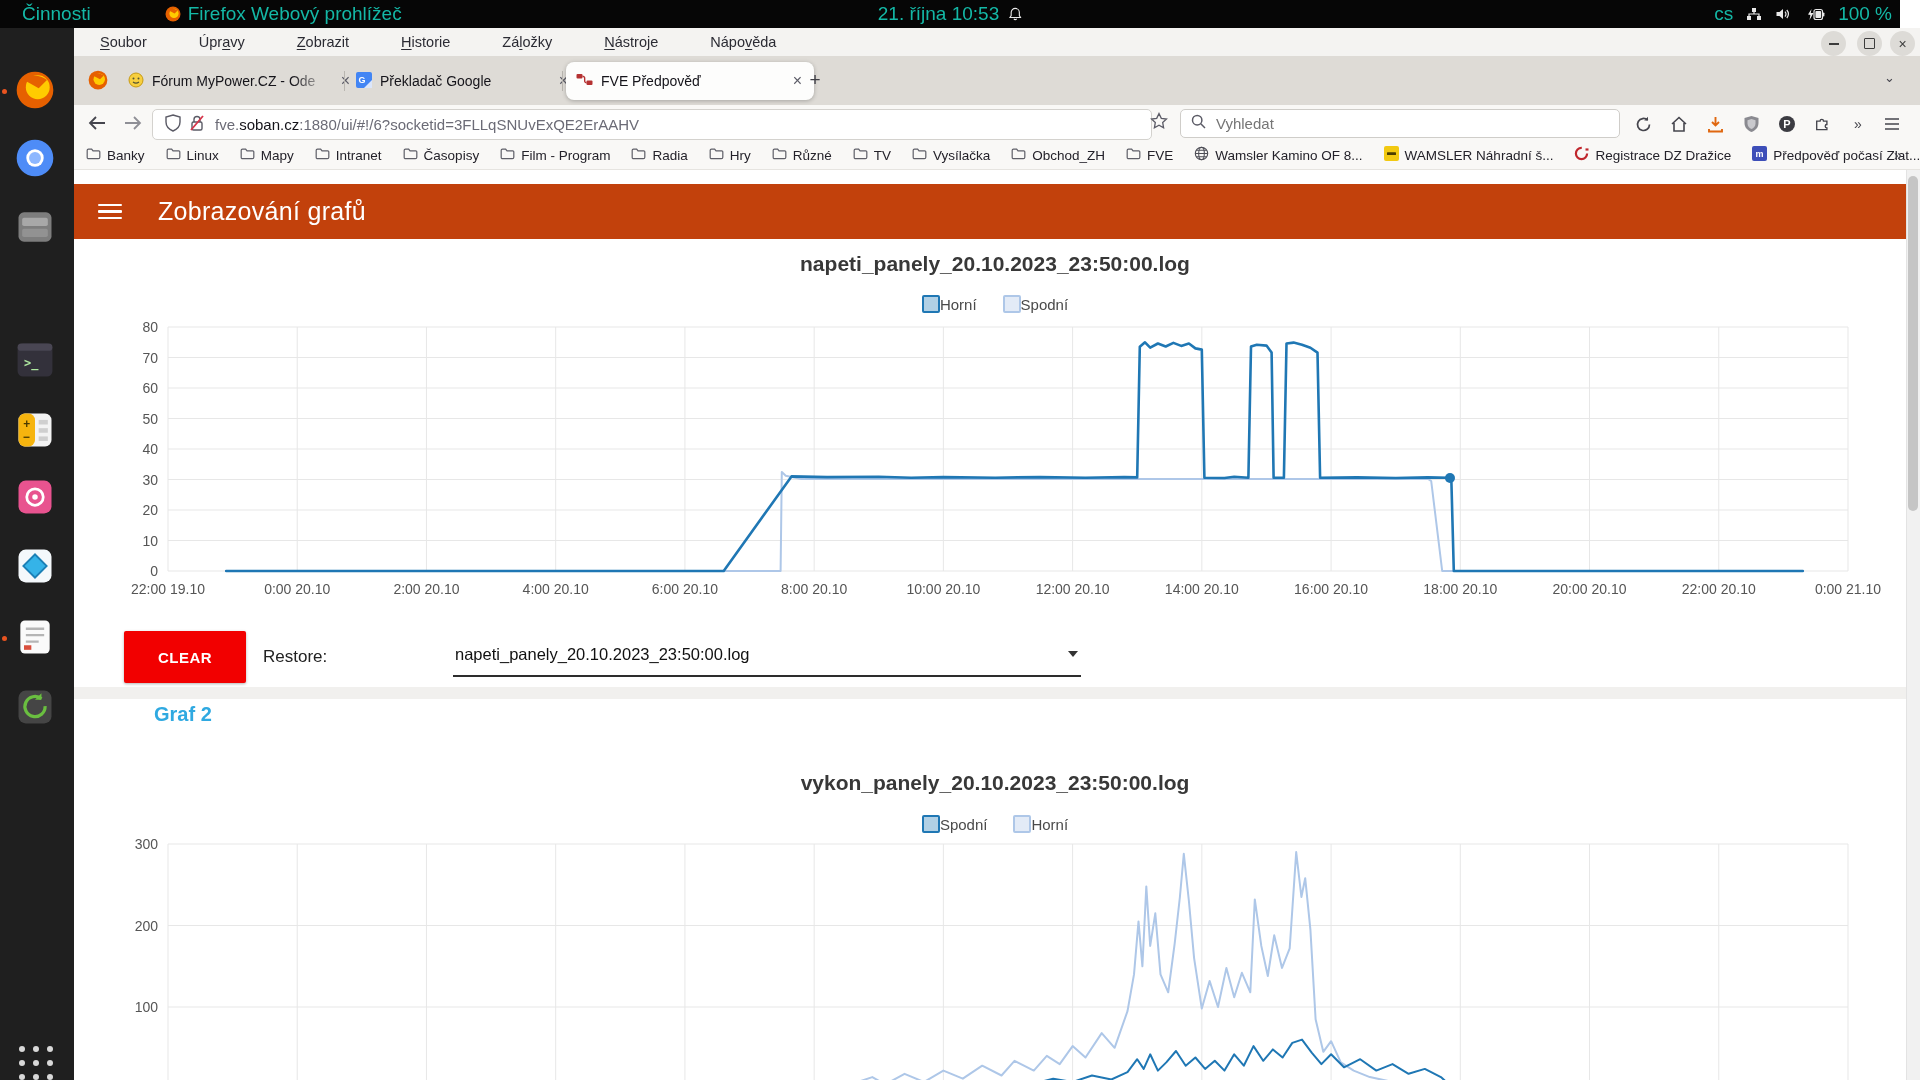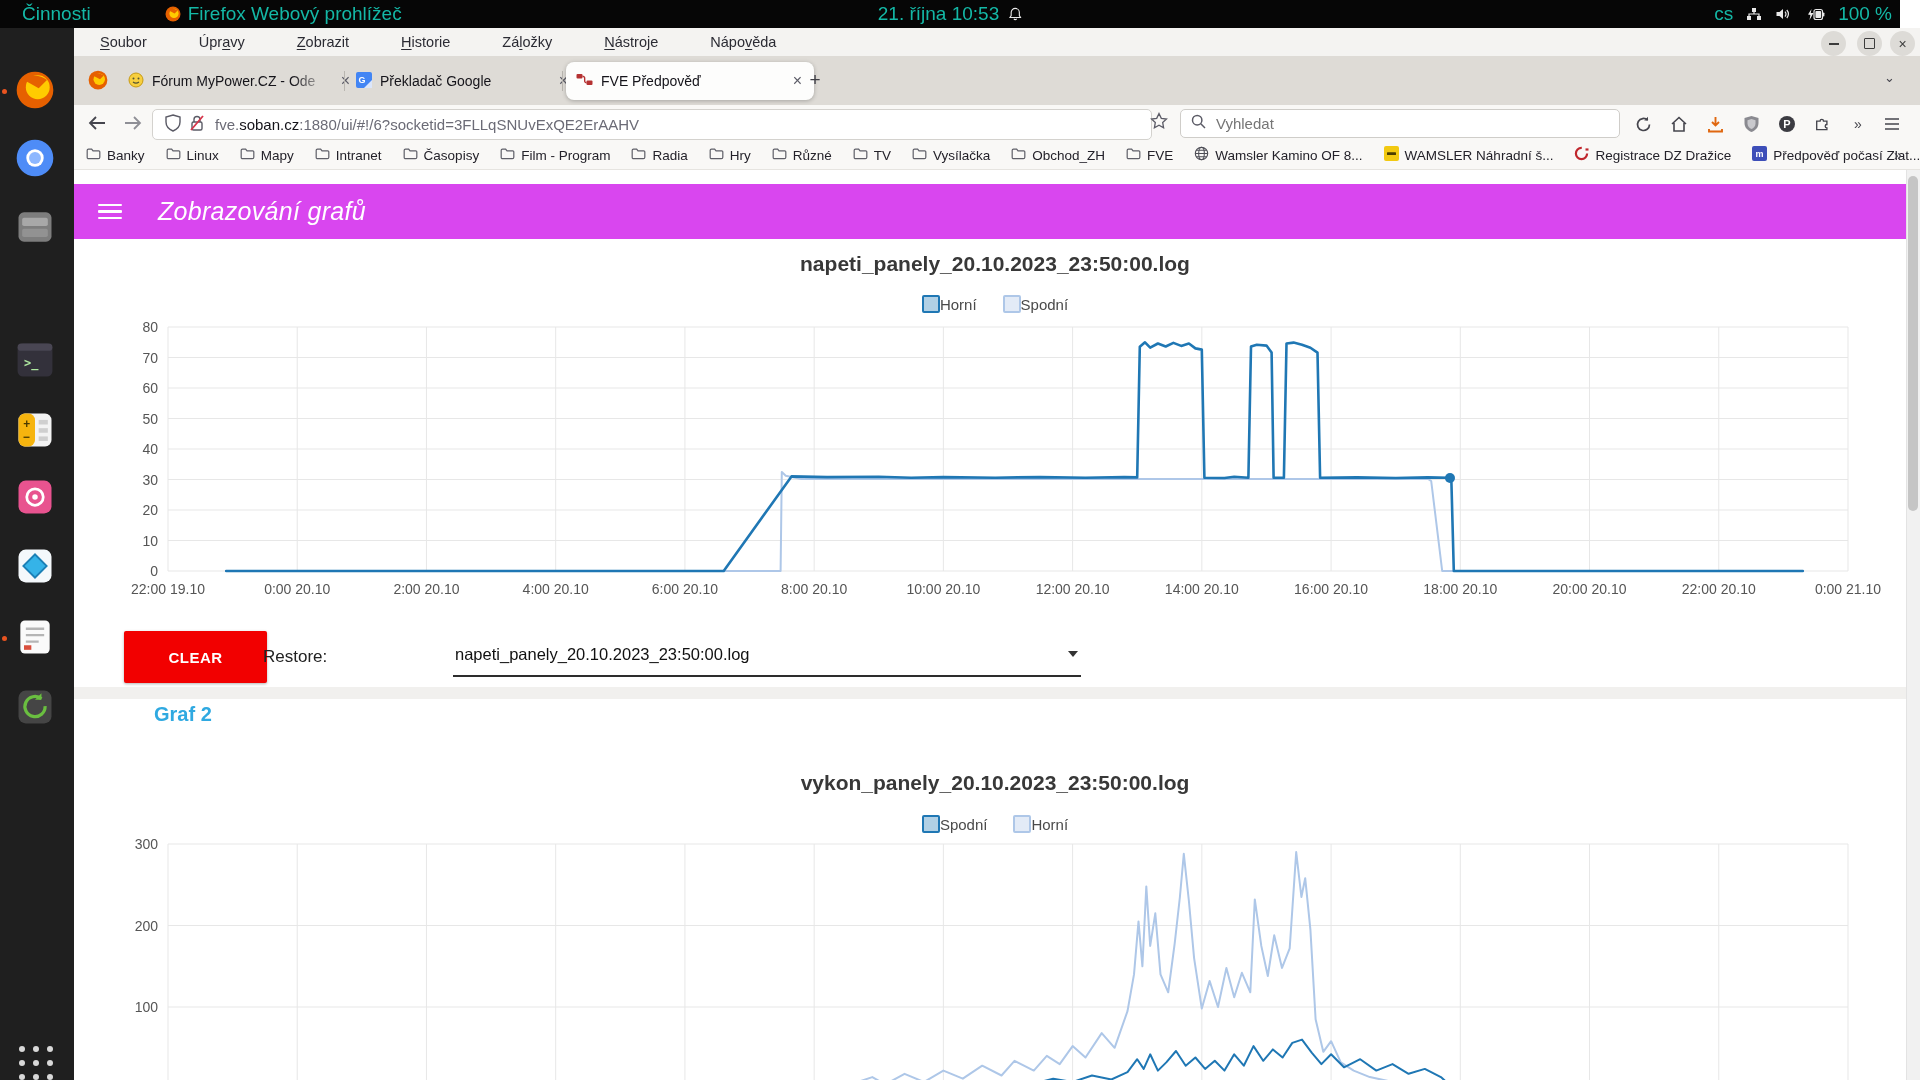--- a/index.html
+++ b/index.html
@@ -65,21 +65,21 @@
   #page-header{left:74px;top:184px;width:1846px;height:55px;display:flex;align-items:center;cursor:default}
   #hamburger{margin-left:24px;width:24px;cursor:pointer}
   #hamburger i{display:block;height:2.6px;background:#fff;margin:4px 0;border-radius:1px}
   #page-title{margin-left:36px;color:#fff;font-size:25px;letter-spacing:.3px}
   .chart-title{left:100px;width:1790px;text-align:center;font-size:21px;font-weight:bold;color:#383838}
   .legend{left:100px;width:1790px;display:flex;justify-content:center;gap:26px;align-items:center;
           font-size:15px;color:#4a4a4a}
   .legend .litem{display:flex;align-items:center;gap:0;cursor:pointer}
   .lbox{width:14px;height:14px;border-radius:2px}
   svg.chart text{font:14px "Liberation Sans","DejaVu Sans",sans-serif;fill:#555}
-  #clear-btn{left:124px;top:631px;width:143px;height:52px;background:#f20000;color:#fff;border:none;
+  #clear-btn{left:124px;top:631px;width:122px;height:52px;background:#f20000;color:#fff;border:none;
              font-family:inherit;font-size:15px;font-weight:bold;letter-spacing:.5px;border-radius:2px;cursor:pointer;
              box-shadow:0 1px 3px rgba(0,0,0,.3)}
   #restore-label{left:263px;top:647px;font-size:17px;color:#222}
   #restore-select{left:453px;top:633px;width:628px;height:42px;border-bottom:2px solid #2d2d2d;cursor:pointer;
                   font-size:16.5px;color:#111;display:flex;align-items:center}
   #restore-select .sel-text{margin-left:2px}
   #restore-caret{position:absolute;right:3px;top:18px;width:0;height:0;border-left:5px solid transparent;
                  border-right:5px solid transparent;border-top:6px solid #333}
   #card-gap{left:74px;top:687px;width:1846px;height:12px;background:#f1f0ee}
   #graf2-link{left:140px;top:703px;font-size:20px;font-weight:bold;cursor:pointer}
@@ -468,21 +468,21 @@
       <span><svg width="15" height="15" viewBox="0 0 15 15">
           <rect width="15" height="15" rx="2" fill="#3d4eb8"></rect>
           <text x="7.5" y="11" text-anchor="middle" style="font:bold 9px 'Liberation Sans',sans-serif" fill="#fff">m</text>
         </svg></span>
       <span>Předpověď počasí Zlat...</span>
     </div>
   </div>
 <div id="bm-overflow">»</div>
 
 <div id="page" class="abs"></div>
-<div id="page-header" class="abs" style="background: #d946ef; font-style: italic;">
+<div id="page-header" class="abs" style="background: #c2410c;">
   <div id="hamburger">
       <i></i>
       <i></i>
       <i></i>
     </div>
   <div id="page-title">Zobrazování grafů</div>
 </div>
 
 <div class="chart-title abs" style="top:252px">napeti_panely_20.10.2023_23:50:00.log</div>
 <div class="legend abs" style="top:295px" id="legend-0">

